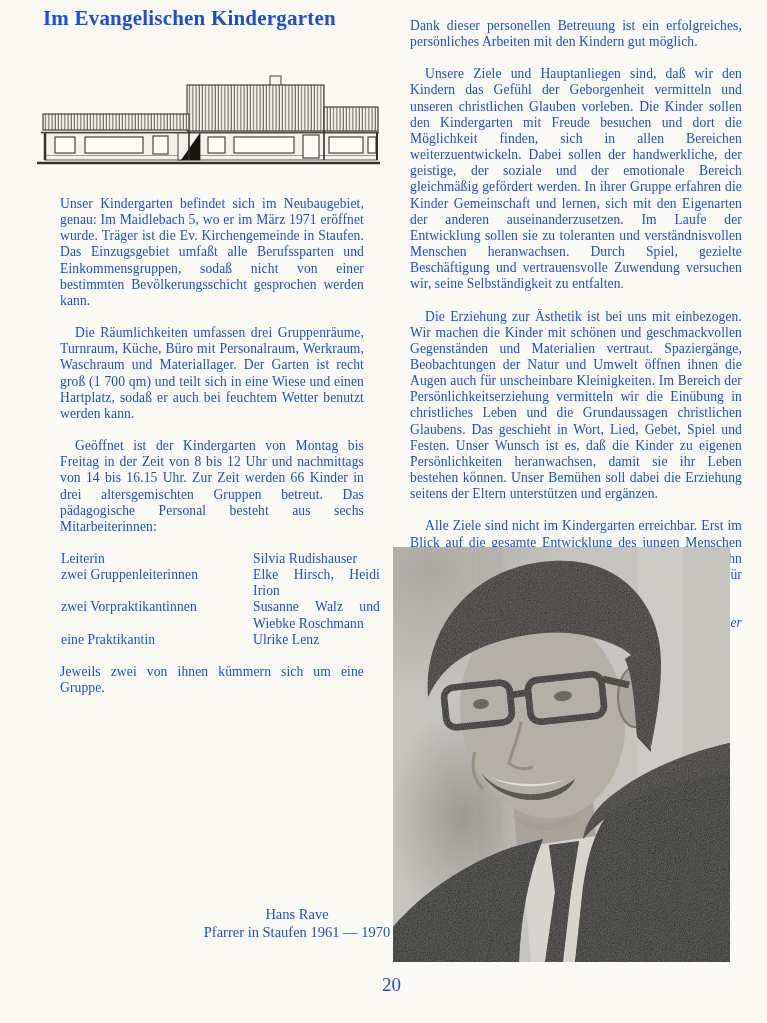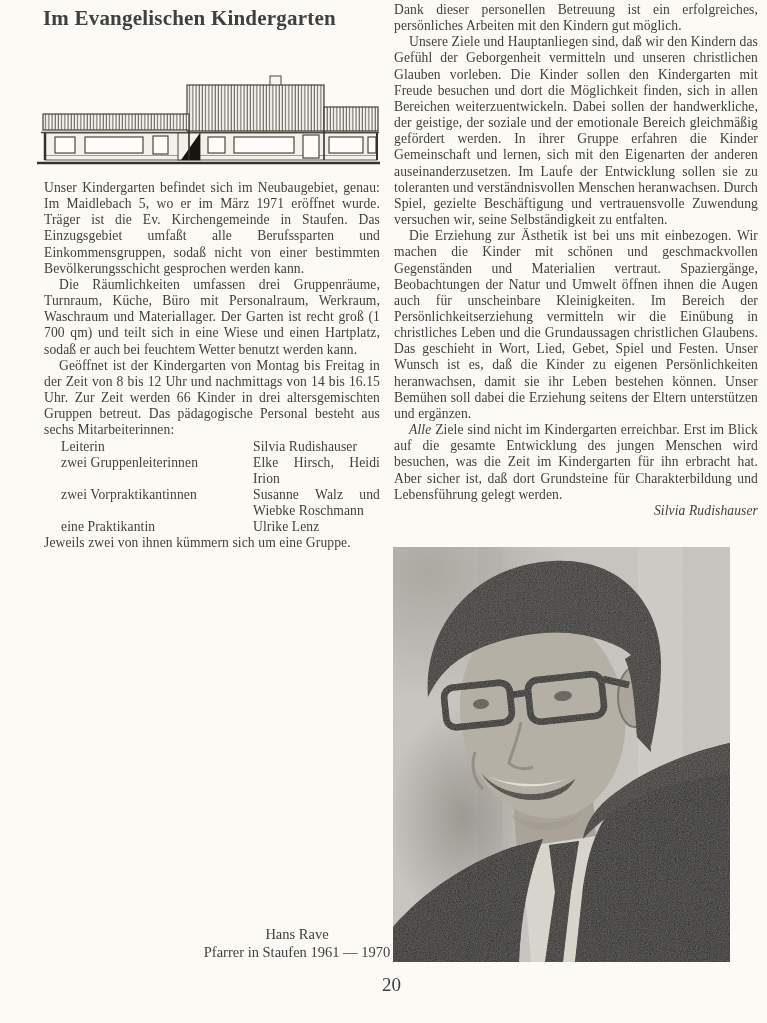--- a/index.html
+++ b/index.html
@@ -1,44 +1,44 @@
 <!DOCTYPE html>
 <html><head>
 <meta charset="utf-8">
 <style>
   html,body{margin:0;padding:0;background:#8a8a8a;}
   .page{
     position:relative;width:767px;height:1023px;margin:0 auto;
     background:#fbfaf5;overflow:hidden;
     font-family:"Liberation Serif","DejaVu Serif",serif;
-    color:#404040;
+    color:#1d4ed8;
   }
   .title{
     position:absolute;left:43px;top:6px;width:360px;
     font-size:21px;font-weight:600;letter-spacing:.2px;
   }
   .drawing{position:absolute;left:35px;top:56px;}
   .col{
     position:absolute;text-align:justify;
     font-size:13.6px;line-height:16.15px;
     letter-spacing:.1px;
   }
   .col-left{left:44px;top:180px;width:336px;}
   .col-right{left:394px;top:2px;width:364px;}
-  .col p{margin:0;text-indent:15px;}
+  .col p{margin:16px;text-indent:15px;}
   .col p.no-indent{text-indent:0;}
   .staff{margin:0 0 0 17px;}
   .staff-row{display:flex;gap:24px;}
   .staff-role{width:168px;flex:0 0 168px;}
   .staff-names{flex:1;}
   .sig{text-align:right;font-style:italic;margin-top:0;}
-  .italic{font-style:italic;}
+  .italic{}
   .photo{position:absolute;left:393px;top:547px;width:337px;height:415px;}
   .caption{
-    position:absolute;left:127px;top:926px;width:340px;
+    position:absolute;left:127px;top:906px;width:340px;
     text-align:center;font-size:14.5px;line-height:17.5px;
   }
   .pagenum{
     position:absolute;left:8px;top:974px;width:767px;
     text-align:center;font-size:19px;
   }
 </style>
 </head>
 <body>
 

